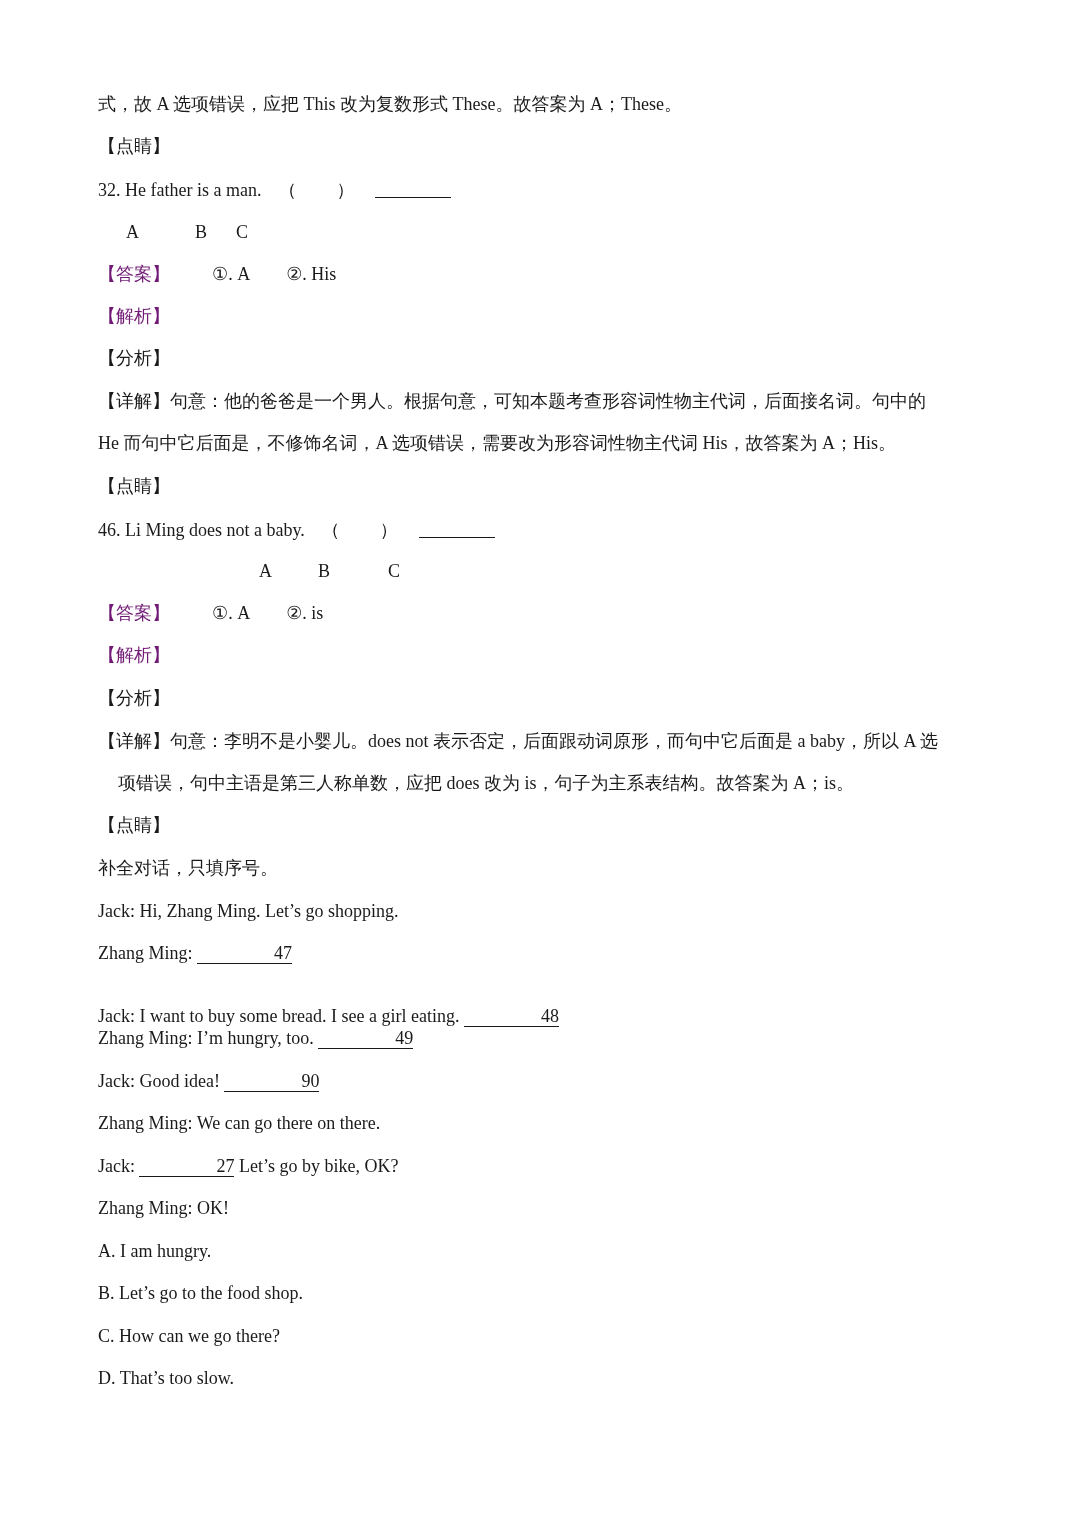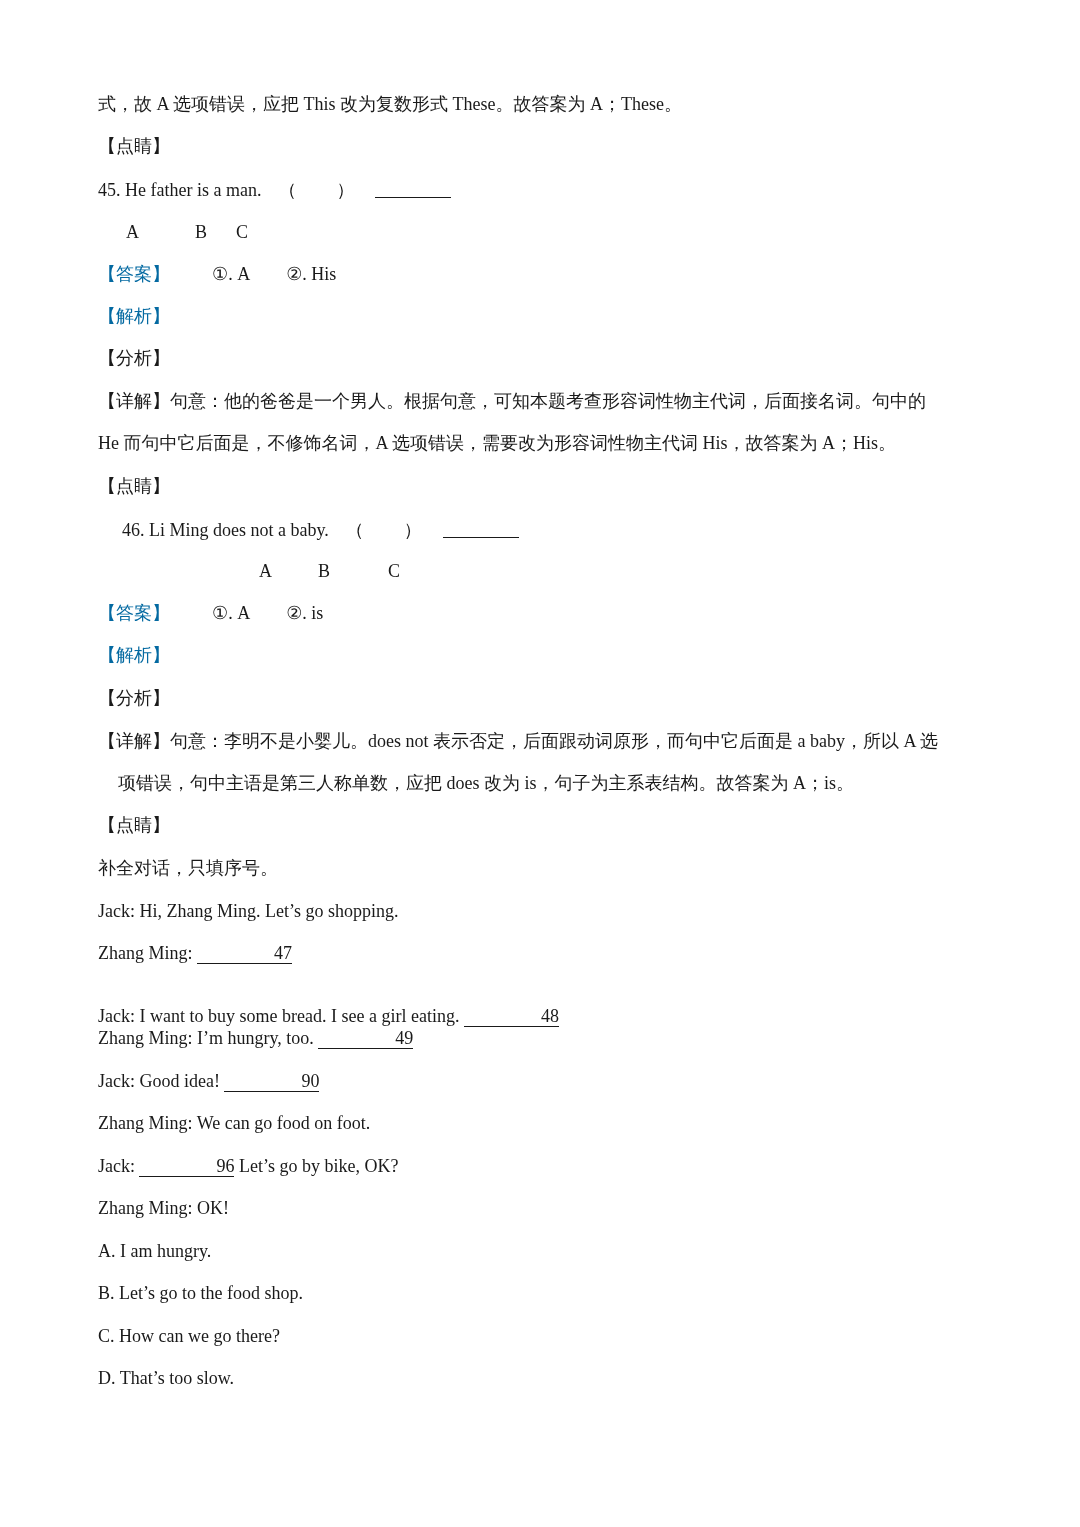--- a/index.html
+++ b/index.html
@@ -6,62 +6,62 @@
     body {
       width: 1080px; height: 1527px; position: relative; overflow: hidden;
       font-family: "Liberation Serif", "DejaVu Serif", serif;
       color: #1a1a1a;
       font-size: 18px;
     }
     .line {
       position: absolute; left: 98px; white-space: nowrap;
       line-height: 24px; height: 24px;
     }
-    .blue { color: #0369a1; }
+    .blue { color: #701a75; }
     .u { text-underline-offset: 3px; text-decoration-thickness: 1px; }
     .blank {
       display: inline-block; border-bottom: 1px solid #1a1a1a; height: 18px;
       vertical-align: baseline; position: relative; top: 2px;
     }
     .fill {
       display: inline-block; text-align: right;
       border-bottom: 1.5px solid #1a1a1a; line-height: 20px;
     }
     .letter { position: absolute; }
     .ans-gap { display: inline-block; }
   </style>
 </head>
 <body>
 
 <div class="line" style="top:92px;">式，故 A 选项错误，应把 This 改为复数形式 These。故答案为 A；These。</div>
 <div class="line" style="top:134px;">【点睛】</div>
 
 <div class="line" style="top:177px;">
-  <span>45.</span>
+  <span>32.</span>
   <span class="u">He</span><span> father </span><span class="u">is</span><span> a </span><span class="u">man</span><span>.</span>
   <span style="display:inline-block;width:8px;"></span>
   <span>（</span><span style="display:inline-block;width:40px;"></span><span>）</span>
   <span style="display:inline-block;width:12px;"></span>
   <span class="blank" style="width:76px;"></span>
 </div>
 <div class="line" style="top:220px;left:0;width:1080px;">
   <span class="letter" style="left:126px;">A</span>
   <span class="letter" style="left:195px;">B</span>
   <span class="letter" style="left:236px;">C</span>
 </div>
 <div class="line" style="top:262px;">
   <span class="blue">【答案】</span><span class="ans-gap" style="width:42px;"></span><span>①. A</span><span class="ans-gap" style="width:36px;"></span><span>②. His</span>
 </div>
 <div class="line blue" style="top:304px;">【解析】</div>
 <div class="line" style="top:346px;">【分析】</div>
 <div class="line" style="top:389px;">【详解】句意：他的爸爸是一个男人。根据句意，可知本题考查形容词性物主代词，后面接名词。句中的</div>
 <div class="line" style="top:431px;">He 而句中它后面是，不修饰名词，A 选项错误，需要改为形容词性物主代词 His，故答案为 A；His。</div>
 <div class="line" style="top:474px;">【点睛】</div>
 
-<div class="line" style="top:517px;margin-left:24px;">
+<div class="line" style="top:517px;">
   <span>46.</span>
   <span>Li Ming </span><span class="u">does</span><span> </span><span class="u">not</span><span> a </span><span class="u">baby</span><span>.</span>
   <span style="display:inline-block;width:8px;"></span>
   <span>（</span><span style="display:inline-block;width:40px;"></span><span>）</span>
   <span style="display:inline-block;width:12px;"></span>
   <span class="blank" style="width:76px;"></span>
 </div>
 <div class="line" style="top:559px;left:0;width:1080px;">
   <span class="letter" style="left:259px;">A</span>
   <span class="letter" style="left:318px;">B</span>
@@ -89,24 +89,24 @@
 </div>
 
 <div class="line" style="top:1026px;">
   <span>Zhang Ming: I’m hungry, too. </span><span class="fill" style="width:95px;">49</span>
 </div>
 
 <div class="line" style="top:1069px;">
   <span>Jack: Good idea! </span><span class="fill" style="width:95px;">90</span>
 </div>
 
-<div class="line" style="top:1111px;">Zhang Ming: We can go food on foot.</div>
+<div class="line" style="top:1111px;">Zhang Ming: We can go there on there.</div>
 
 <div class="line" style="top:1154px;">
-  <span>Jack: </span><span class="fill" style="width:95px;">96</span><span> Let’s go by bike, OK?</span>
+  <span>Jack: </span><span class="fill" style="width:95px;">27</span><span> Let’s go by bike, OK?</span>
 </div>
 
 <div class="line" style="top:1196px;">Zhang Ming: OK!</div>
 
 <div class="line" style="top:1239px;">A. I am hungry.</div>
 <div class="line" style="top:1281px;">B. Let’s go to the food shop.</div>
 <div class="line" style="top:1324px;">C. How can we go there?</div>
 <div class="line" style="top:1366px;">D. That’s too slow.</div>
 
 </body></html>

